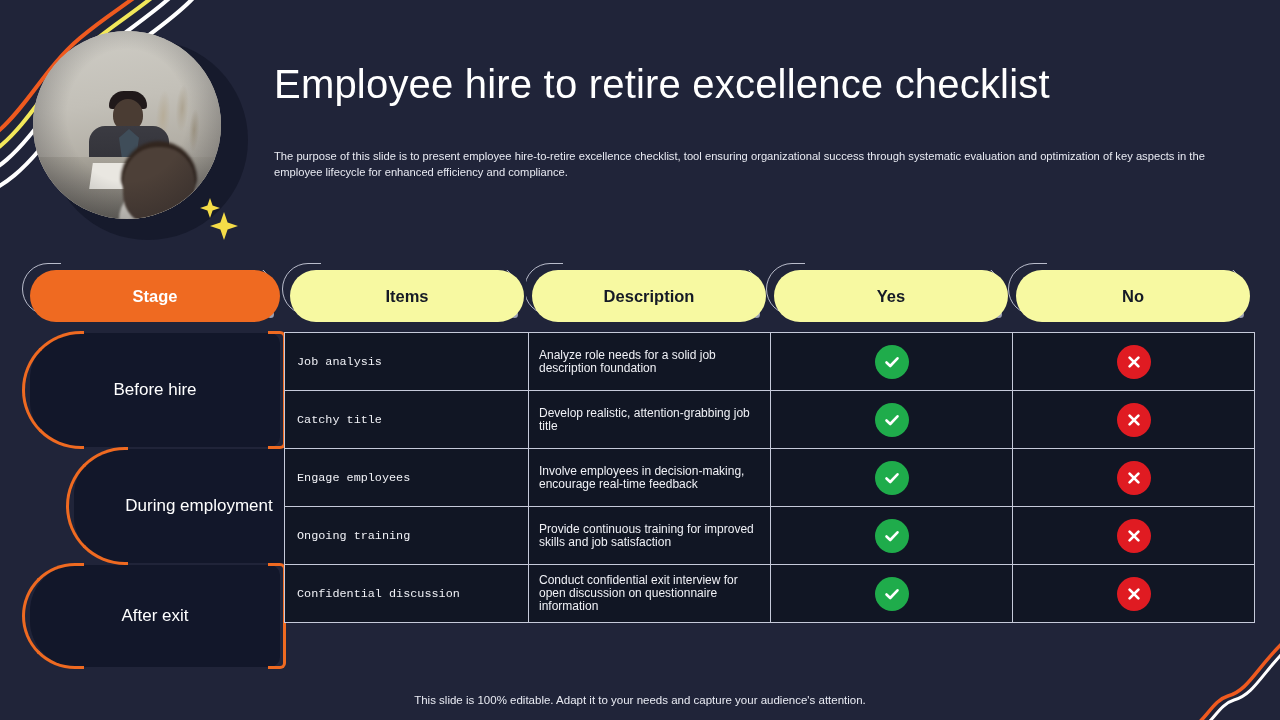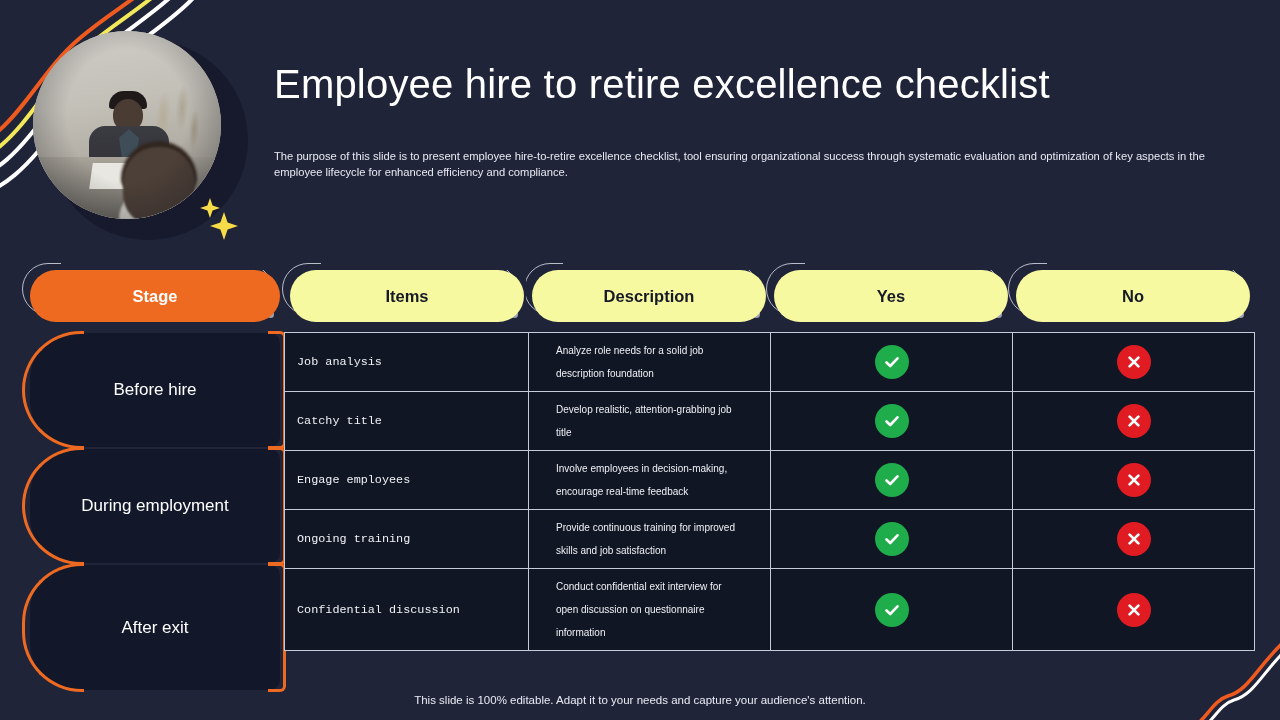--- a/index.html
+++ b/index.html
@@ -298,23 +298,23 @@
   }
   td.col-item {
     width: 244px;
     padding: 6px 12px;
     font-size: 11.8px;
     color: #f0f1f6;
     font-family: Liberation Mono, monospace;
   }
   td.col-desc {
     width: 242px;
-    padding: 6px 27px;
-    font-size: 10px;
-    line-height: 23px;
+    padding: 6px 10px;
+    font-size: 12px;
+    line-height: 13px;
     color: #f0f1f6;
   }
   td.col-yes, td.col-no {
     width: 242px;
     text-align: center;
   }
 
   .mark {
     display: inline-flex;
     align-items: center;
@@ -421,27 +421,27 @@
   </div>
 
 </div>
 
 <div class="stage-block" style="top:333px; height:114px;">
   <div class="stage-arc"></div>
   <div class="stage-bracket"></div>
   <div class="stage-label">Before hire</div>
 </div>
 
-<div class="stage-block" style="top:449px; height:114px;">
+<div class="stage-block" style="top:449px; height:114px;margin-left:44px;">
   <div class="stage-arc"></div>
   <div class="stage-bracket"></div>
   <div class="stage-label">During employment</div>
 </div>
 
-<div class="stage-block" style="top:565px; height:125px;">
+<div class="stage-block" style="top:565px; height:102px;">
   <div class="stage-arc"></div>
   <div class="stage-bracket"></div>
   <div class="stage-label">After exit</div>
 </div>
 
 <table id="checklist-table">
   <tbody>
     <tr>
       <td class="col-item">Job analysis</td>
       <td class="col-desc">Analyze role needs for a solid job description foundation</td>

